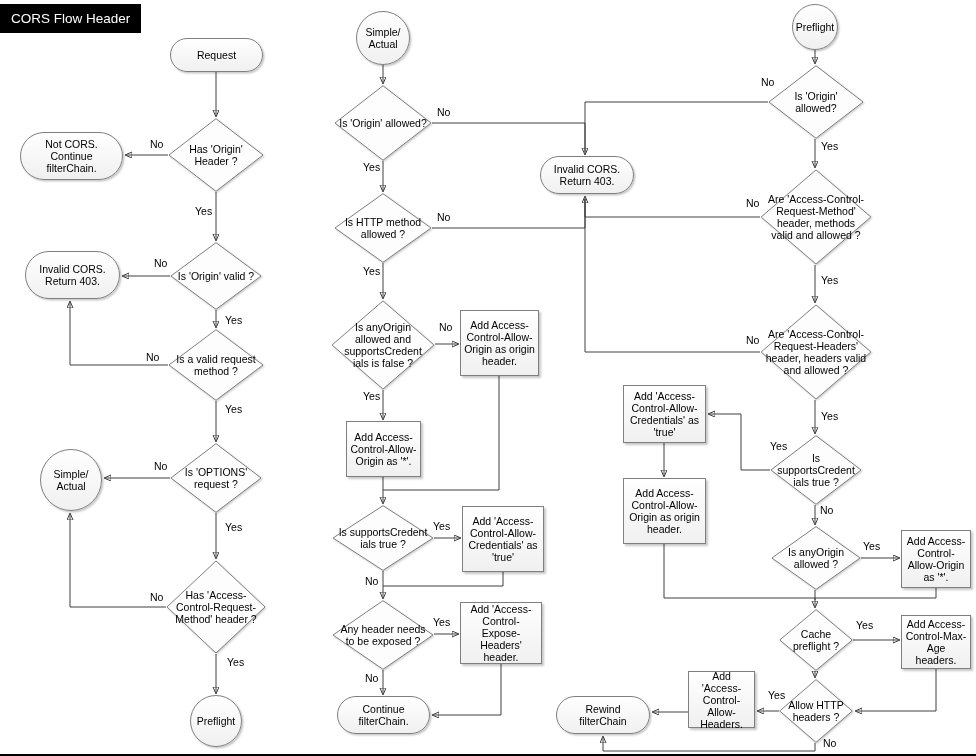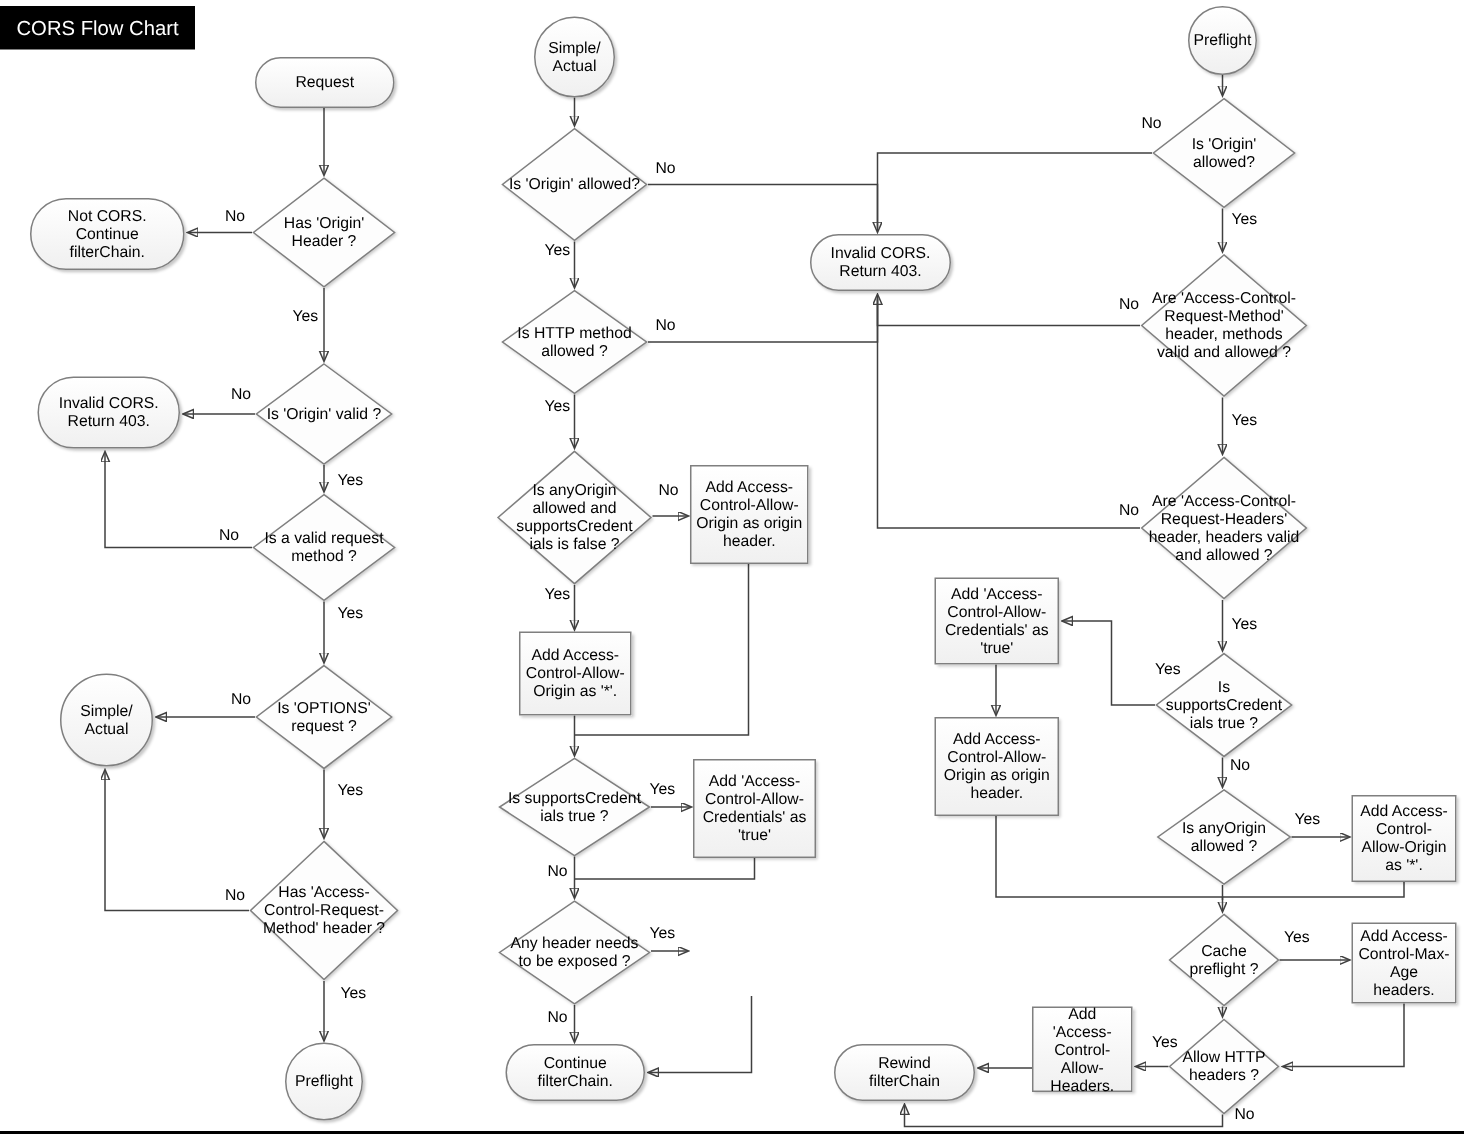--- a/index.html
+++ b/index.html
@@ -81,21 +81,21 @@
       <path d="M936,588 V598 H815"></path>
       <path d="M853,640 H899" marker-end="url(#arrow)"></path>
       <path d="M815,671 V677" marker-end="url(#arrow)"></path>
       <path d="M936,669 V711 H856" marker-end="url(#arrow)"></path>
       <path d="M779,711 H758" marker-end="url(#arrow)"></path>
       <path d="M688,712 H653" marker-end="url(#arrow)"></path>
       <path d="M815,743 V751 H603 V737" marker-end="url(#arrow)"></path>
     </g>
   </svg>
 
-  <div class="title">CORS Flow Chart</div>
+  <div class="title">CORS Flow Header</div>
 
   <div class="node stadium" style="left:170px;top:38px;width:93px;height:34px">
     <span class="lbl">Request</span>
     </div>
 
   <div class="node diamond" style="left:168px;top:118px;width:96px;height:74px">
     <svg class="shape" viewBox="0 0 100 100" preserveAspectRatio="none">
         <polygon points="50,1 99,50 50,99 1,50"></polygon>
       </svg>
     <span class="lbl">Has 'Origin' Header ?</span>
@@ -193,20 +193,23 @@
     <span class="lbl">Add 'Access-Control-Allow-Credentials' as 'true'</span>
     </div>
 
   <div class="node diamond" style="left:332px;top:600px;width:102px;height:70px">
     <svg class="shape" viewBox="0 0 100 100" preserveAspectRatio="none">
         <polygon points="50,1 99,50 50,99 1,50"></polygon>
       </svg>
     <span class="lbl">Any header needs to be exposed ?</span>
     </div>
 
+  <div class="node process" style="left:460px;top:602px;width:82px;height:62px">
+    <span class="lbl">Add 'Access-Control-Expose-Headers' header.</span>
+    </div>
 
   <div class="node stadium" style="left:337px;top:696px;width:93px;height:38px">
     <span class="lbl">Continue filterChain.</span>
     </div>
 
   <div class="node circle" style="left:792px;top:4px;width:46px;height:46px">
     <span class="lbl">Preflight</span>
     </div>
 
   <div class="node diamond" style="left:768px;top:65px;width:96px;height:74px">

